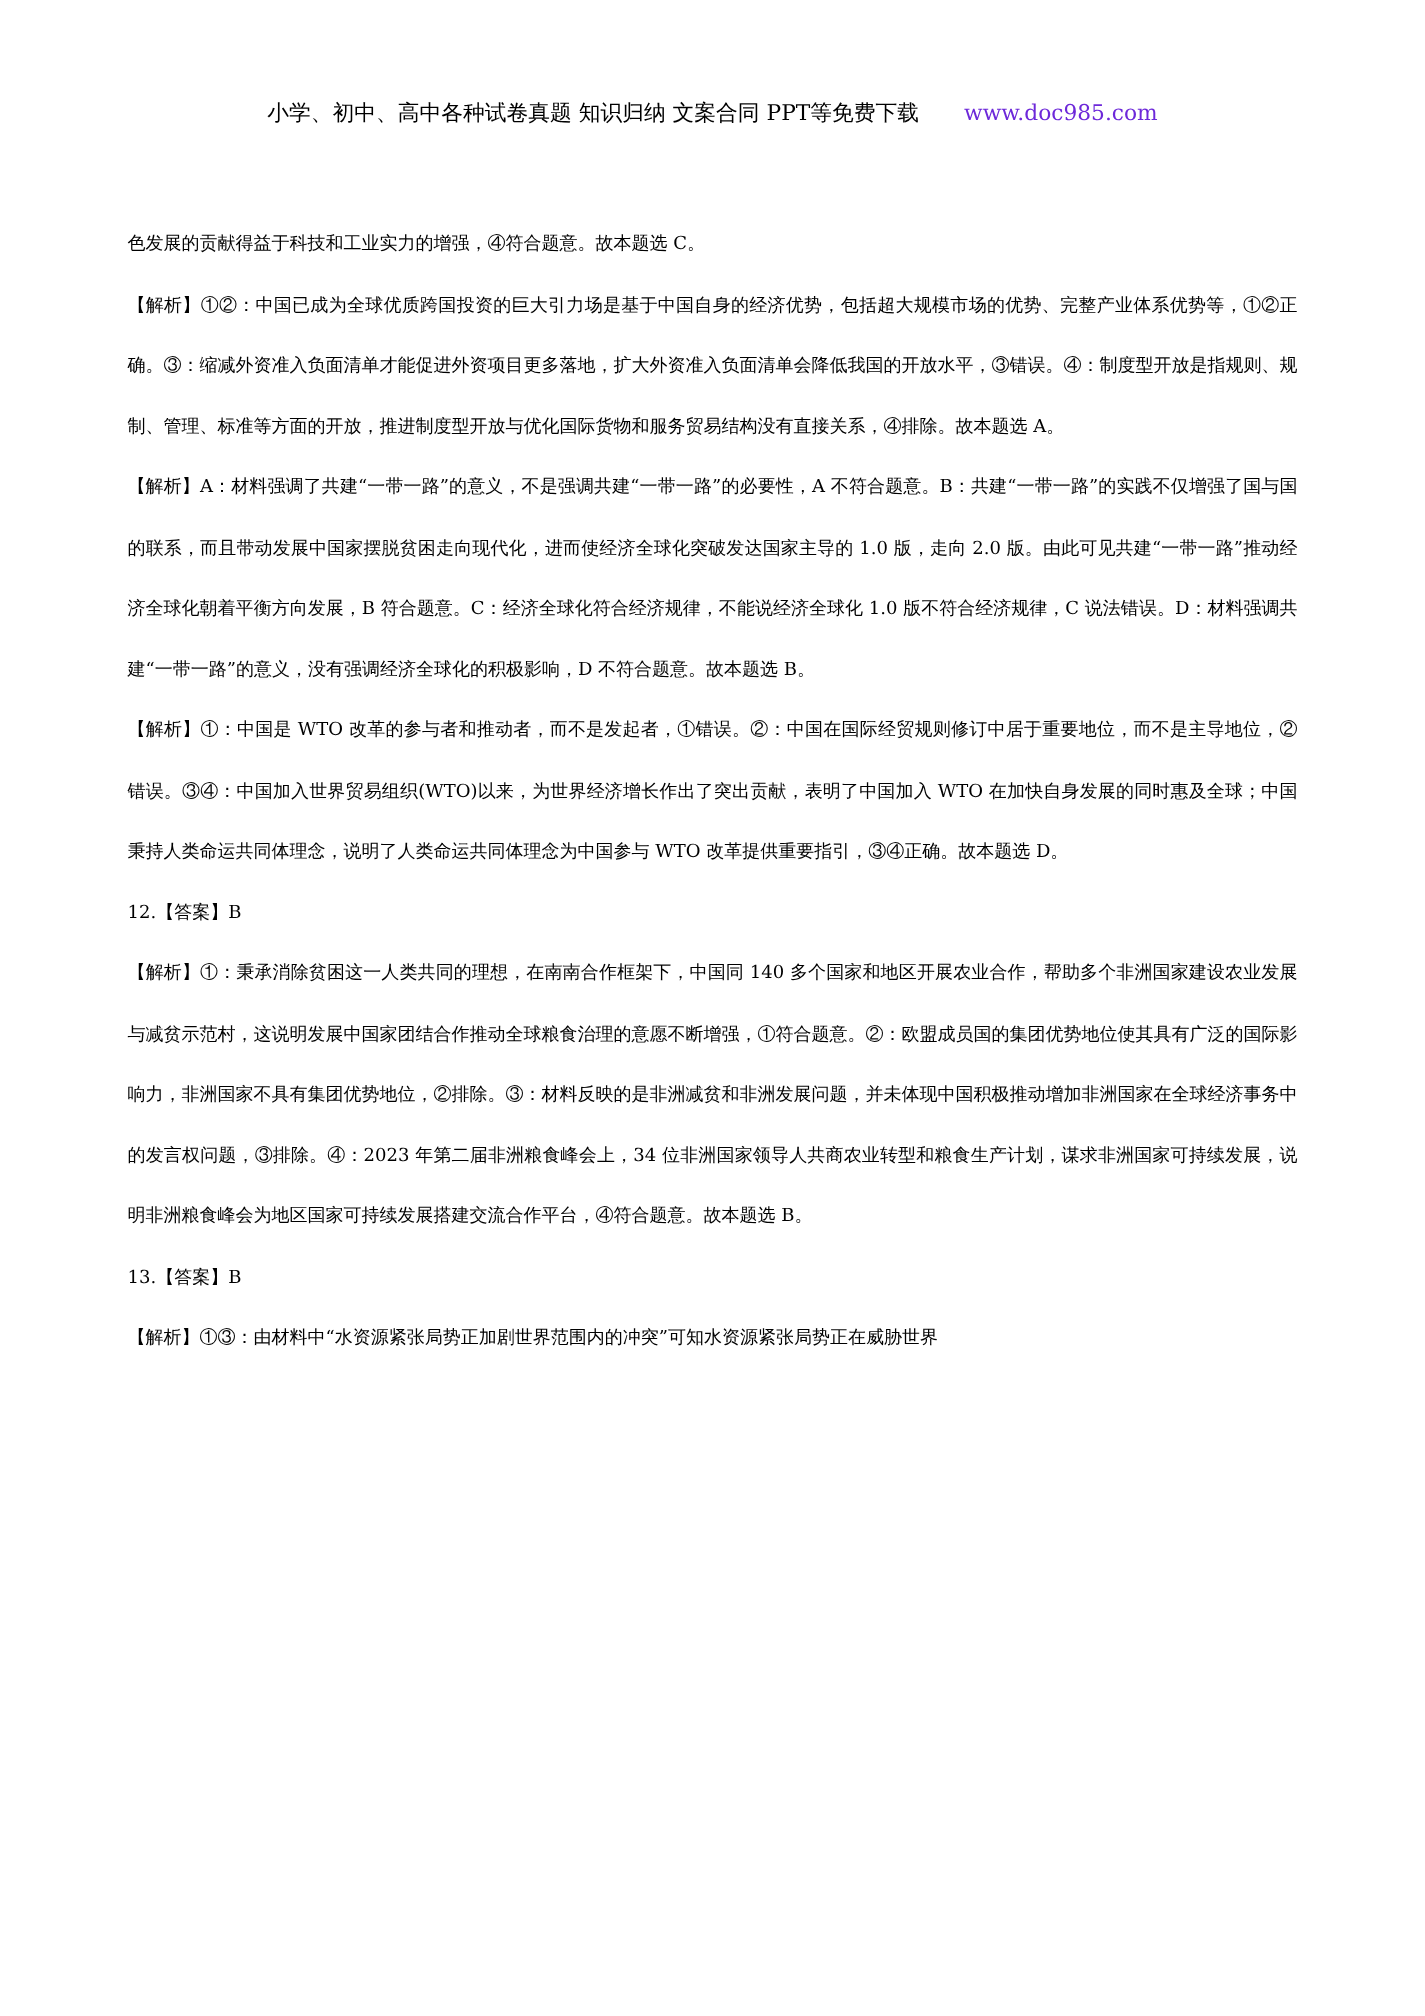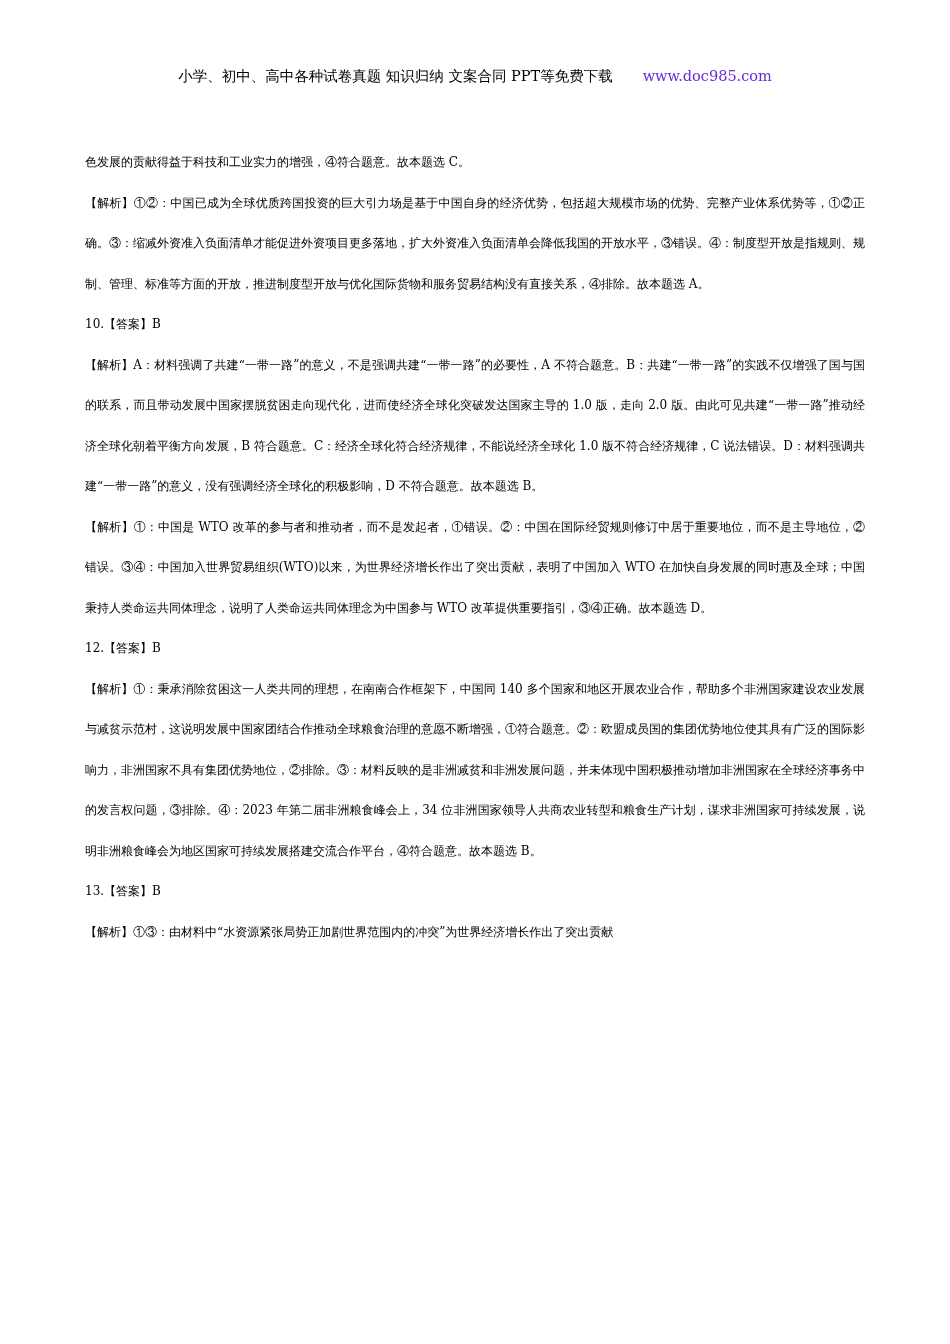--- a/index.html
+++ b/index.html
@@ -58,22 +58,21 @@
 
   <div class="header">
     <span class="site-text">小学、初中、高中各种试卷真题 知识归纳 文案合同 PPT等免费下载</span>
     <a class="site-url" href="#">www.doc985.com</a>
   </div>
 
   <div class="doc-body">
 
   <p>色发展的贡献得益于科技和工业实力的增强，④符合题意。故本题选 C。</p>
       <p>【解析】①②：中国已成为全球优质跨国投资的巨大引力场是基于中国自身的经济优势，包括超大规模市场的优势、完整产业体系优势等，①②正确。③：缩减外资准入负面清单才能促进外资项目更多落地，扩大外资准入负面清单会降低我国的开放水平，③错误。④：制度型开放是指规则、规制、管理、标准等方面的开放，推进制度型开放与优化国际货物和服务贸易结构没有直接关系，④排除。故本题选 A。</p>
-      <p>10.【答案】B</p>
       <p>【解析】A：材料强调了共建“一带一路”的意义，不是强调共建“一带一路”的必要性，A 不符合题意。B：共建“一带一路”的实践不仅增强了国与国的联系，而且带动发展中国家摆脱贫困走向现代化，进而使经济全球化突破发达国家主导的 1.0 版，走向 2.0 版。由此可见共建“一带一路”推动经济全球化朝着平衡方向发展，B 符合题意。C：经济全球化符合经济规律，不能说经济全球化 1.0 版不符合经济规律，C 说法错误。D：材料强调共建“一带一路”的意义，没有强调经济全球化的积极影响，D 不符合题意。故本题选 B。</p>
       <p>【解析】①：中国是 WTO 改革的参与者和推动者，而不是发起者，①错误。②：中国在国际经贸规则修订中居于重要地位，而不是主导地位，②错误。③④：中国加入世界贸易组织(WTO)以来，为世界经济增长作出了突出贡献，表明了中国加入 WTO 在加快自身发展的同时惠及全球；中国秉持人类命运共同体理念，说明了人类命运共同体理念为中国参与 WTO 改革提供重要指引，③④正确。故本题选 D。</p>
       <p>12.【答案】B</p>
       <p>【解析】①：秉承消除贫困这一人类共同的理想，在南南合作框架下，中国同 140 多个国家和地区开展农业合作，帮助多个非洲国家建设农业发展与减贫示范村，这说明发展中国家团结合作推动全球粮食治理的意愿不断增强，①符合题意。②：欧盟成员国的集团优势地位使其具有广泛的国际影响力，非洲国家不具有集团优势地位，②排除。③：材料反映的是非洲减贫和非洲发展问题，并未体现中国积极推动增加非洲国家在全球经济事务中的发言权问题，③排除。④：2023 年第二届非洲粮食峰会上，34 位非洲国家领导人共商农业转型和粮食生产计划，谋求非洲国家可持续发展，说明非洲粮食峰会为地区国家可持续发展搭建交流合作平台，④符合题意。故本题选 B。</p>
       <p>13.【答案】B</p>
-      <p>【解析】①③：由材料中“水资源紧张局势正加剧世界范围内的冲突”为世界经济增长作出了突出贡献</p>
+      <p>【解析】①③：由材料中“水资源紧张局势正加剧世界范围内的冲突”可知水资源紧张局势正在威胁世界</p>
     </div>
 
 </div>
 
 </body></html>

